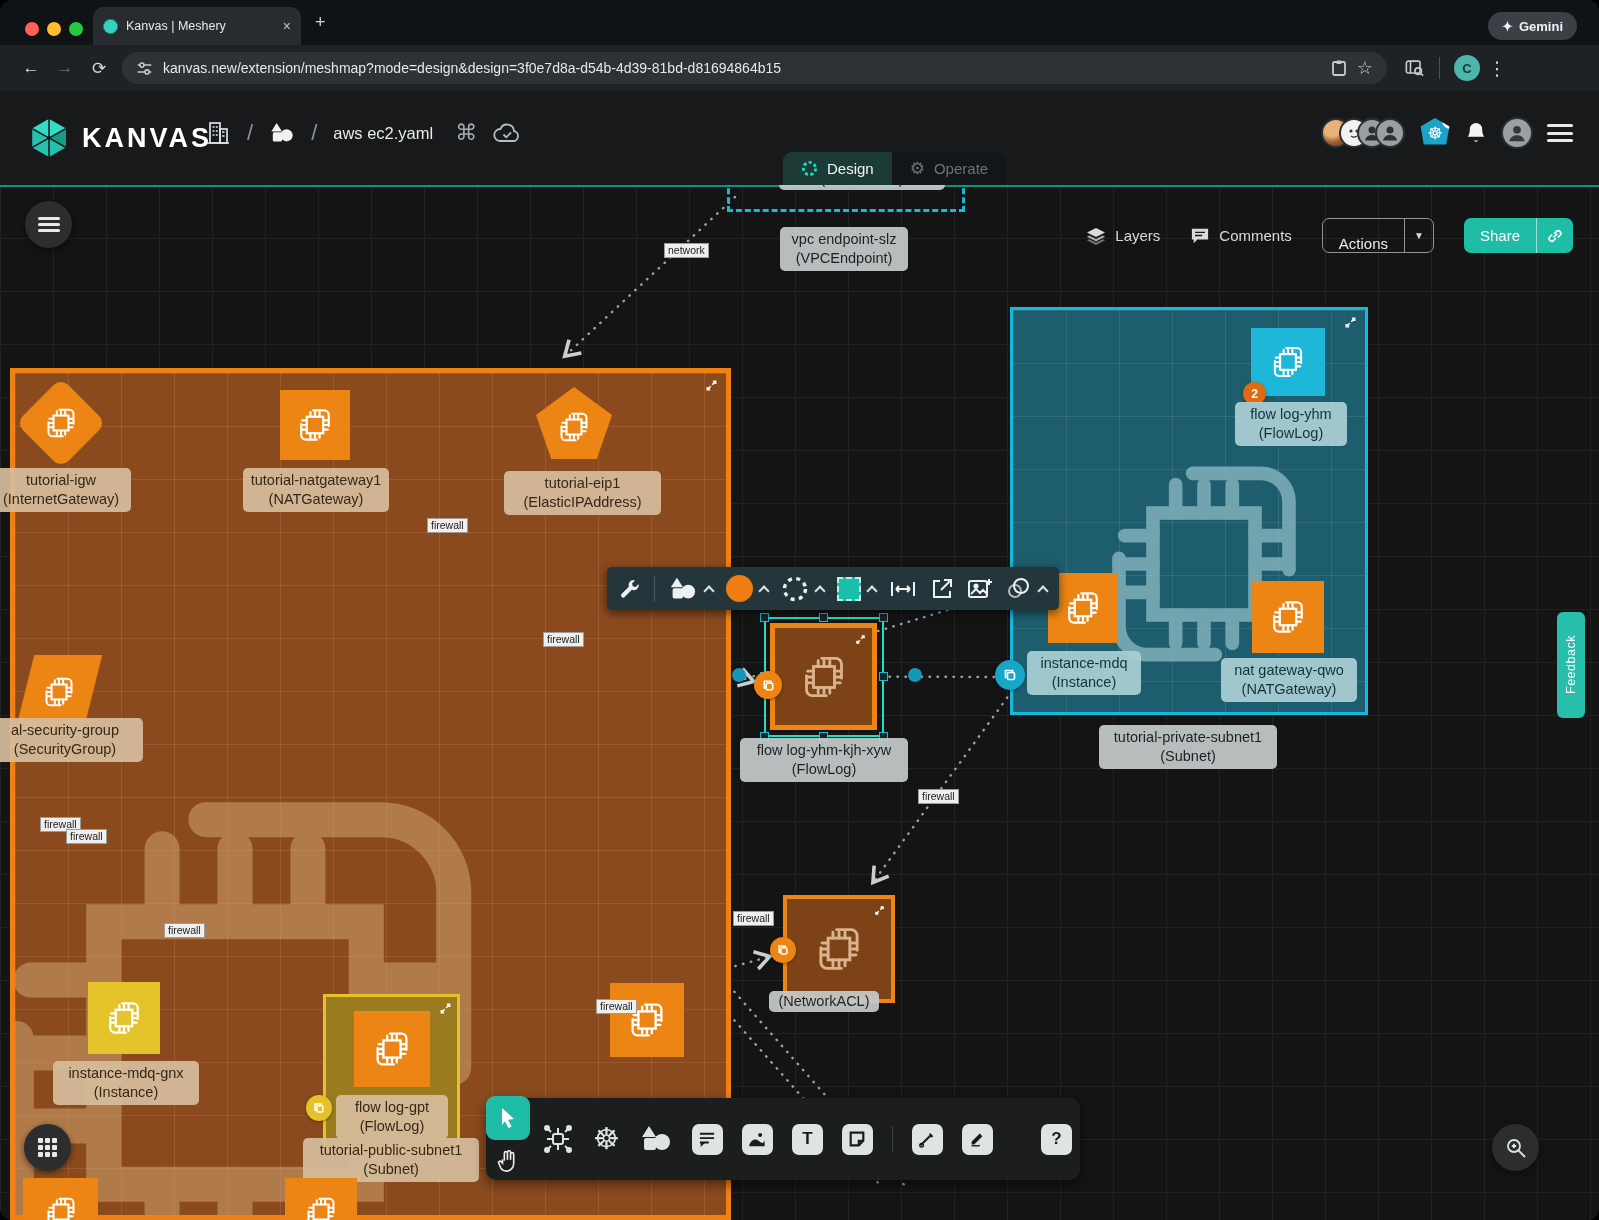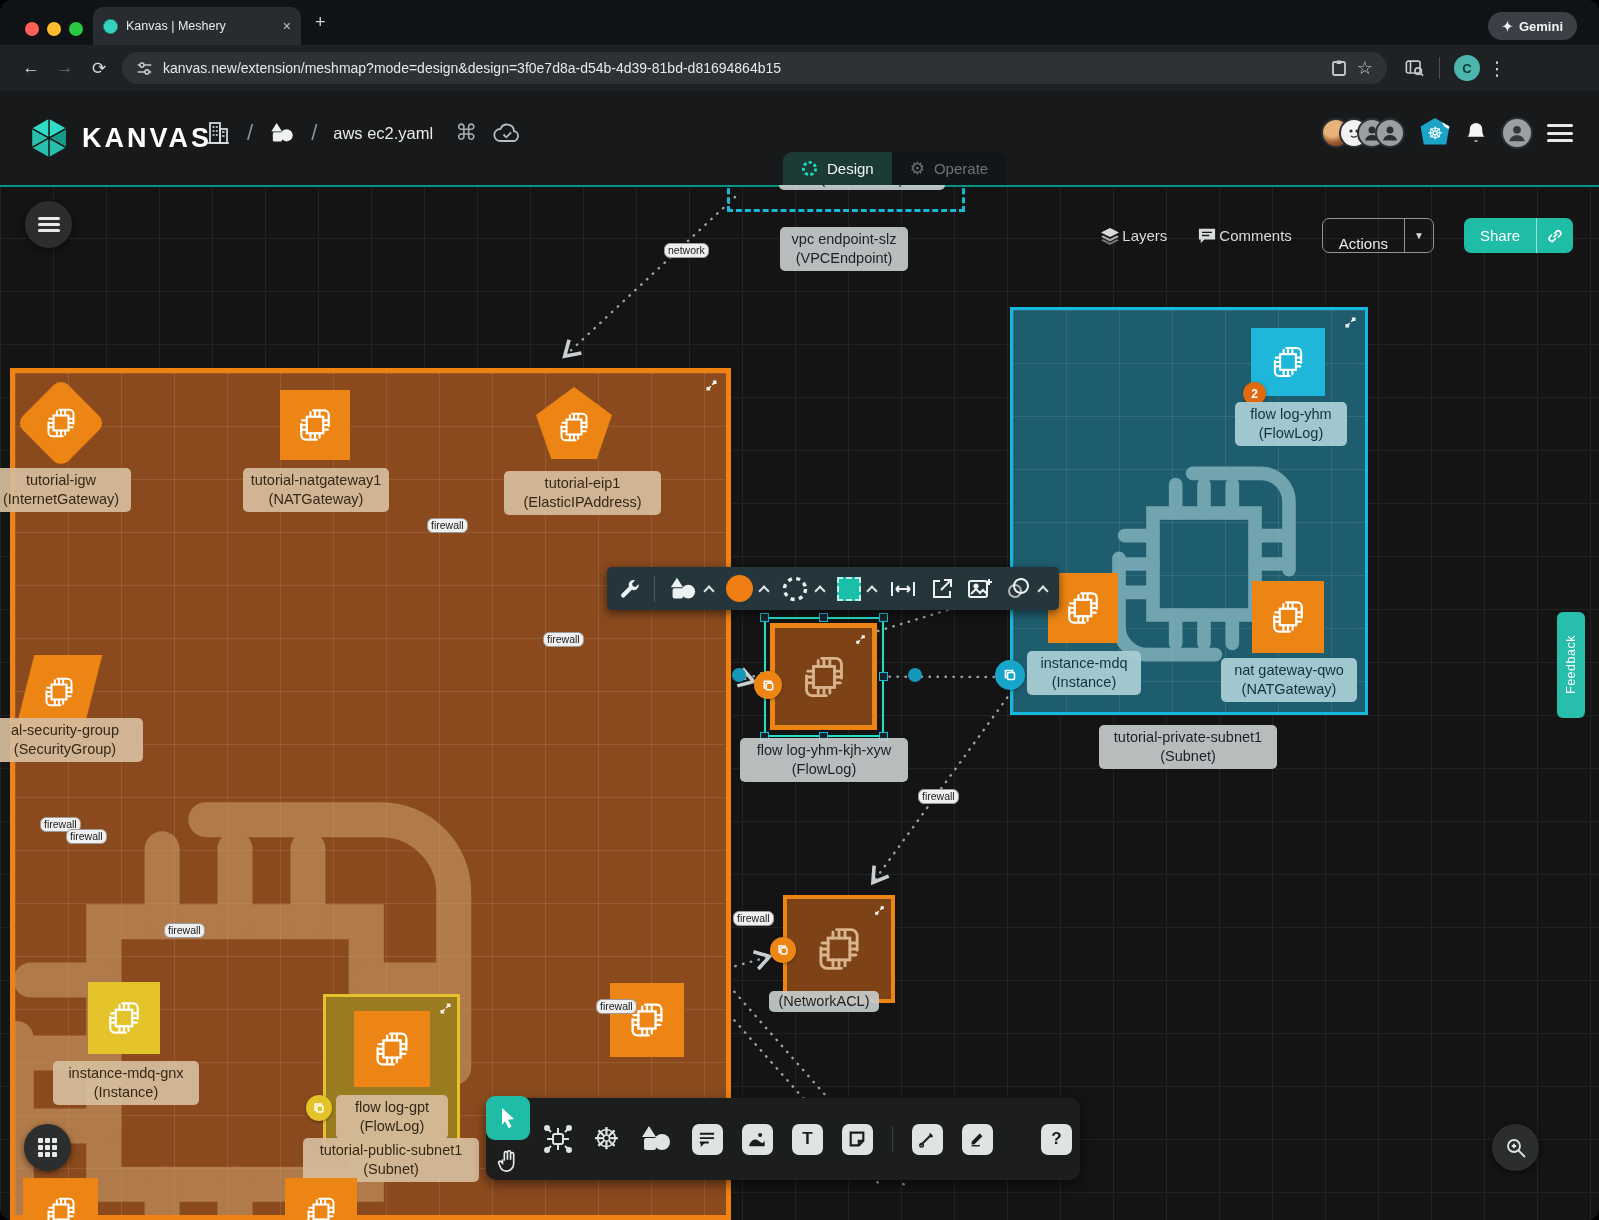--- a/index.html
+++ b/index.html
@@ -52,35 +52,35 @@
     background-color:#141414;
     background-image:linear-gradient(#222 1px,transparent 1px),linear-gradient(90deg,#222 1px,transparent 1px);
     background-size:53px 53px;}
   .topline{position:absolute;left:0;top:0;width:100%;height:2px;background:#00b39f;opacity:.8;}
   .circle-btn{position:absolute;width:47px;height:47px;border-radius:50%;background:#2b2d2e;display:flex;align-items:center;justify-content:center;box-shadow:0 2px 6px rgba(0,0,0,.5);}
   .griddots{display:grid;grid-template-columns:repeat(3,5px);grid-template-rows:repeat(3,5px);gap:2px;}
   .griddots div{background:#e9ebeb;border-radius:1px;}
 
   
   .act-row{position:absolute;right:26px;top:33px;display:flex;align-items:center;gap:30px;}
-  .act-link{display:flex;align-items:center;gap:2px;color:#d8dbdc;font-size:15px;}
+  .act-link{display:flex;align-items:center;gap:9px;color:#d8dbdc;font-size:15px;}
   .btn-actions{display:flex;align-items:center;border:1px solid #8f9496;border-radius:7px;height:35px;color:#e9ebeb;font-size:15px;}
   .btn-actions .txt{padding:0 16px;margin-top:16px;}
   .btn-actions .caret{border-left:1px solid #8f9496;padding:0 9px;font-size:10px;color:#d6d9da;height:100%;display:flex;align-items:center;}
   .btn-share{display:flex;align-items:center;background:#1fbda5;border-radius:7px;height:35px;color:#fff;font-size:15px;overflow:hidden;}
   .btn-share .txt{padding:0 16px;}
   .btn-share .lnk{border-left:1px solid rgba(255,255,255,.55);height:100%;display:flex;align-items:center;padding:0 10px;}
 
   
   .lbl{position:absolute;text-align:center;font-size:14.5px;line-height:1.3;border-radius:5px;padding:3px 7px;}
   .lbl .nm,.lbl .tp{display:block;white-space:nowrap;}
   .tan{background:rgba(213,188,156,.93);color:#352817;}
   .grey{background:rgba(198,203,204,.92);color:#1e2123;}
   .tealg{background:rgba(168,204,212,.95);color:#13333c;}
-  .elbl{position:absolute;font-size:10.5px;background:#efefef;color:#222;border:1px solid #9b9b9b;border-radius:6px;padding:0 3px;line-height:13px;}
+  .elbl{position:absolute;font-size:10.5px;background:#efefef;color:#222;border:1px solid #9b9b9b;border-radius:0;padding:0 3px;line-height:13px;}
 
   
   .subnet{position:absolute;}
   .subnet .clip{position:absolute;inset:0;overflow:hidden;}
   .subnet-orange{left:10px;top:183px;width:721px;height:852px;border:5px solid #ef8212;background:#8a4a1e;}
   .subnet-orange .clip{background-image:linear-gradient(rgba(255,220,180,.12) 1px,transparent 1px),linear-gradient(90deg,rgba(255,220,180,.12) 1px,transparent 1px);background-size:53px 53px;}
   .subnet-teal{left:1010px;top:122px;width:358px;height:408px;border:3.5px solid #16b9dd;background:#1e5d6d;}
   .subnet-teal .clip{background-image:linear-gradient(rgba(255,255,255,.09) 1px,transparent 1px),linear-gradient(90deg,rgba(255,255,255,.09) 1px,transparent 1px);background-size:53px 53px;}
   .wm{position:absolute;opacity:.55;}
 

